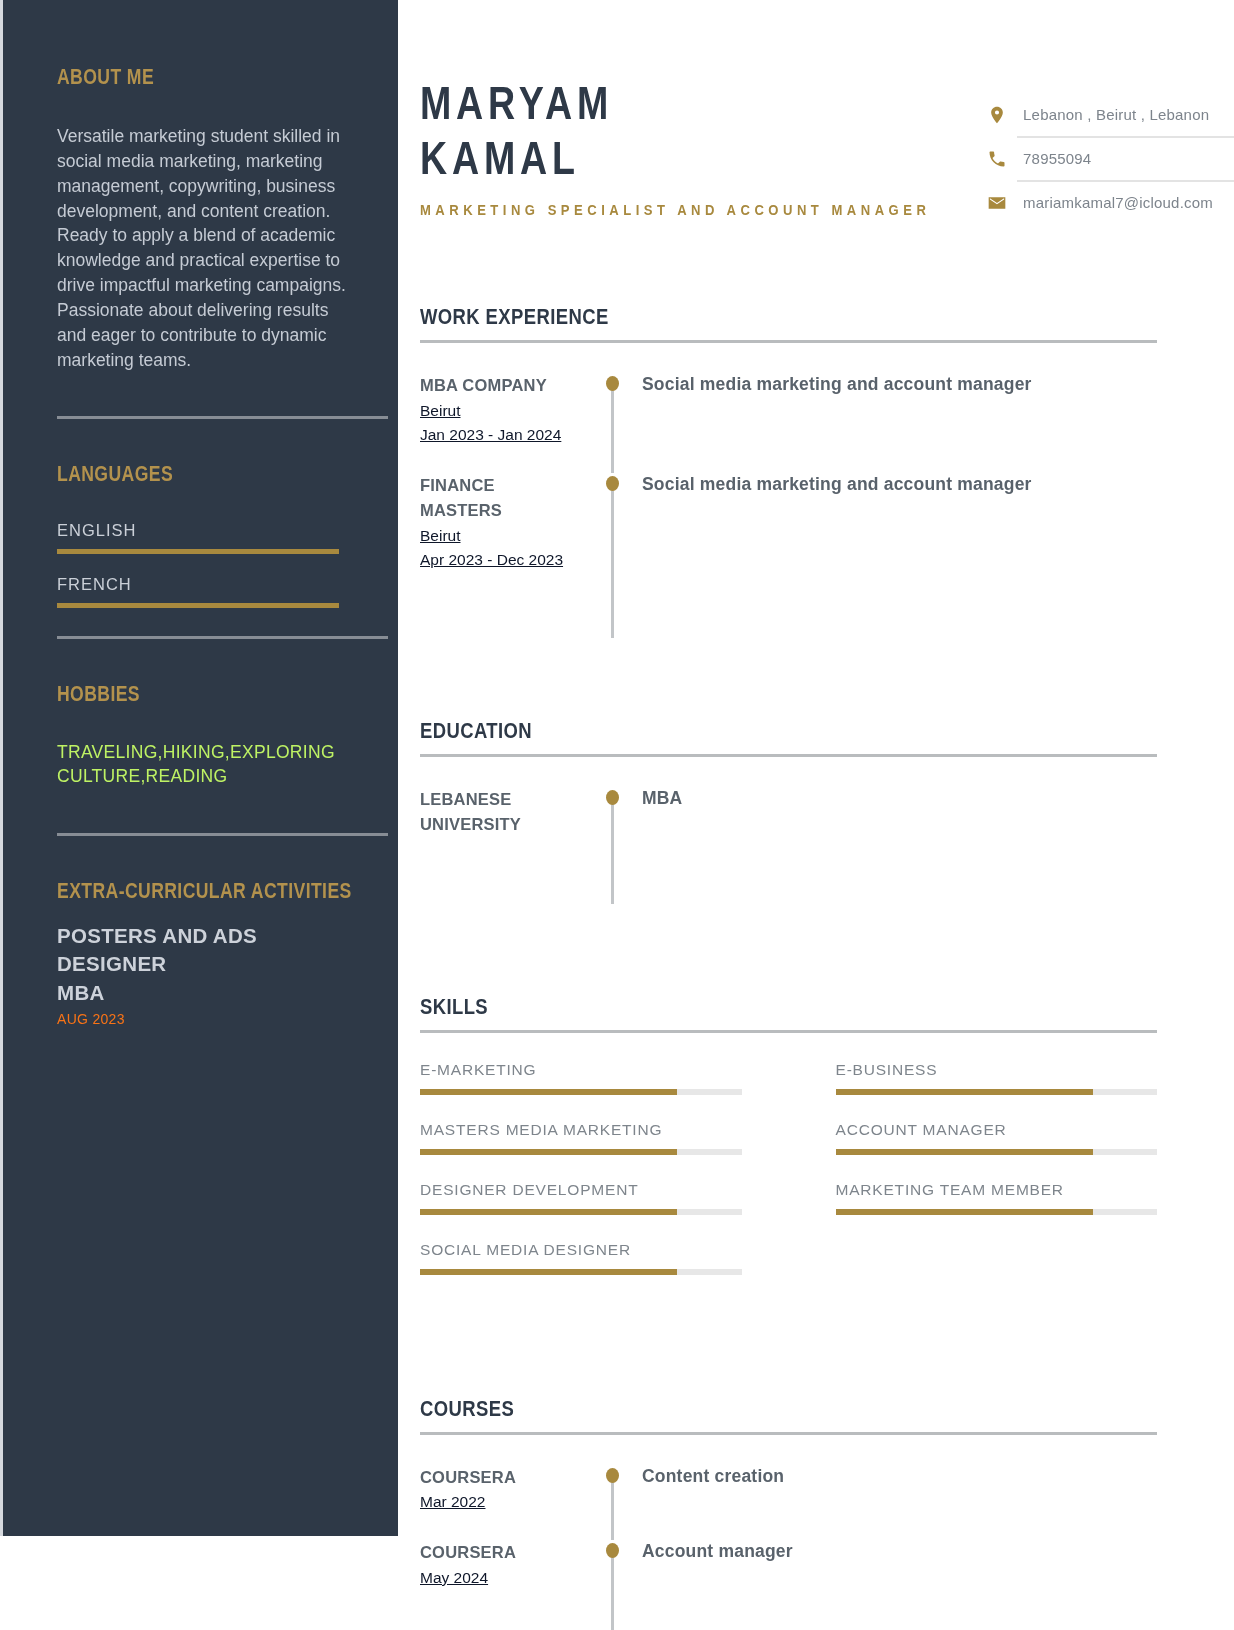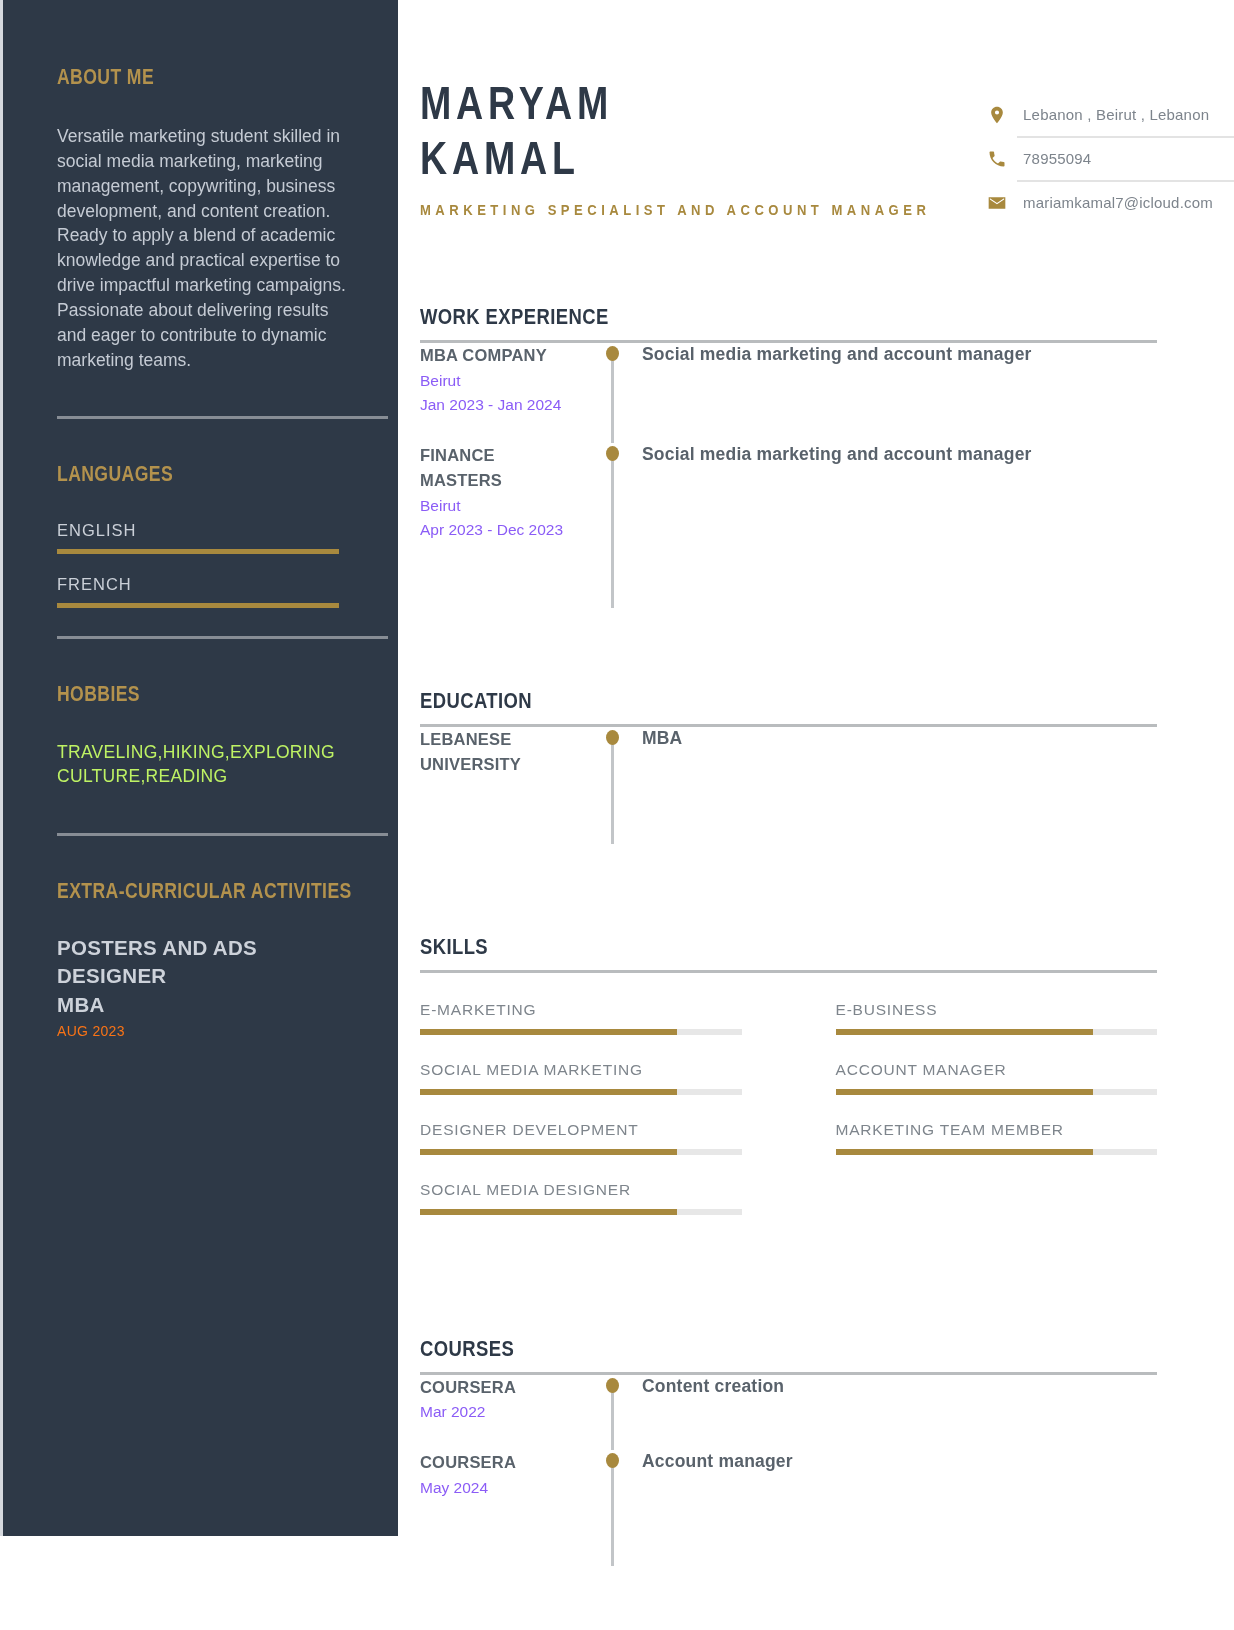--- a/index.html
+++ b/index.html
@@ -41,21 +41,21 @@
   }
   .side-section { margin-top: 42px; }
   .lang-list { margin-top: 34px; }
   .lang-item { margin-bottom: 21px; }
   .lang-label { font-size: 16.5px; letter-spacing: 1px; color: #CBD0D8; }
   .lang-bar { margin-top: 9px; height: 5px; width: 95%; background: var(--gold, #A8893E); }
   .hobbies-text {
     margin-top: 34px; font-size: 17.5px; line-height: 1.35;
     letter-spacing: 0.3px; color: #bef264; text-transform: uppercase;
   }
-  .extra-block { margin-top: 30px; }
+  .extra-block { margin-top: 18px; }
   .extra-main {
     font-size: 20.5px; font-weight: bold; line-height: 1.4;
     color: #CDD2DA; letter-spacing: 0.3px;
   }
   .extra-date { font-size: 14px; color: #f97316; margin-top: 3px; letter-spacing: 0.3px; }
 
   
   .main {
     position: absolute; left: 398px; top: 0; right: 0; bottom: 0;
     padding: 76px 77px 0 22px;
@@ -86,28 +86,28 @@
   .section { margin-top: 0; }
   .section-heading {
     color: var(--navy, #2E3947);
     font-size: 22.5px; font-weight: bold; letter-spacing: 0.5px;
     transform: scaleX(0.82); transform-origin: 0 50%;
     white-space: nowrap;
   }
   .section-rule { border: none; border-top: 3px solid #B9BCBE; margin-top: 10px; }
 
   
-  .entries { }
+  .entries { margin-top: 30px; }
   .entry { display: grid; grid-template-columns: 182px 40px 1fr; }
   .entry-left { padding-right: 28px; }
   .entry-company {
     font-size: 16.5px; font-weight: bold; color: #59626B; letter-spacing: 0.2px;
     line-height: 1.55;
   }
-  .entry-sub { font-size: 15.5px; color: #8b5cf6; line-height: 1.55; }
+  .entry-sub { font-size: 15.5px; color: #0f172a; line-height: 1.55; text-decoration: underline; }
   .timeline { position: relative; }
   .timeline::before {
     content: ""; position: absolute; left: 9px; top: 10px; bottom: 0;
     width: 3px; background: #C2C5C8;
   }
   .timeline::after {
     content: ""; position: absolute; left: 4px; top: 3px;
     width: 13px; height: 15px; border-radius: 50%;
     background: var(--gold, #A8893E);
   }
@@ -266,21 +266,21 @@
       <hr class="section-rule">
       <div class="skills-grid">
         <div class="skills-col">
           <div class="skill">
             <div class="skill-label">E-MARKETING</div>
             <div class="skill-track">
                 <div class="skill-fill" style="width: 80%;"></div>
               </div>
           </div>
           <div class="skill">
-            <div class="skill-label">SOCIAL MEDIA MARKETING</div>
+            <div class="skill-label">MASTERS MEDIA MARKETING</div>
             <div class="skill-track">
                 <div class="skill-fill" style="width: 80%;"></div>
               </div>
           </div>
           <div class="skill">
             <div class="skill-label">DESIGNER DEVELOPMENT</div>
             <div class="skill-track">
                 <div class="skill-fill" style="width: 80%;"></div>
               </div>
           </div>

